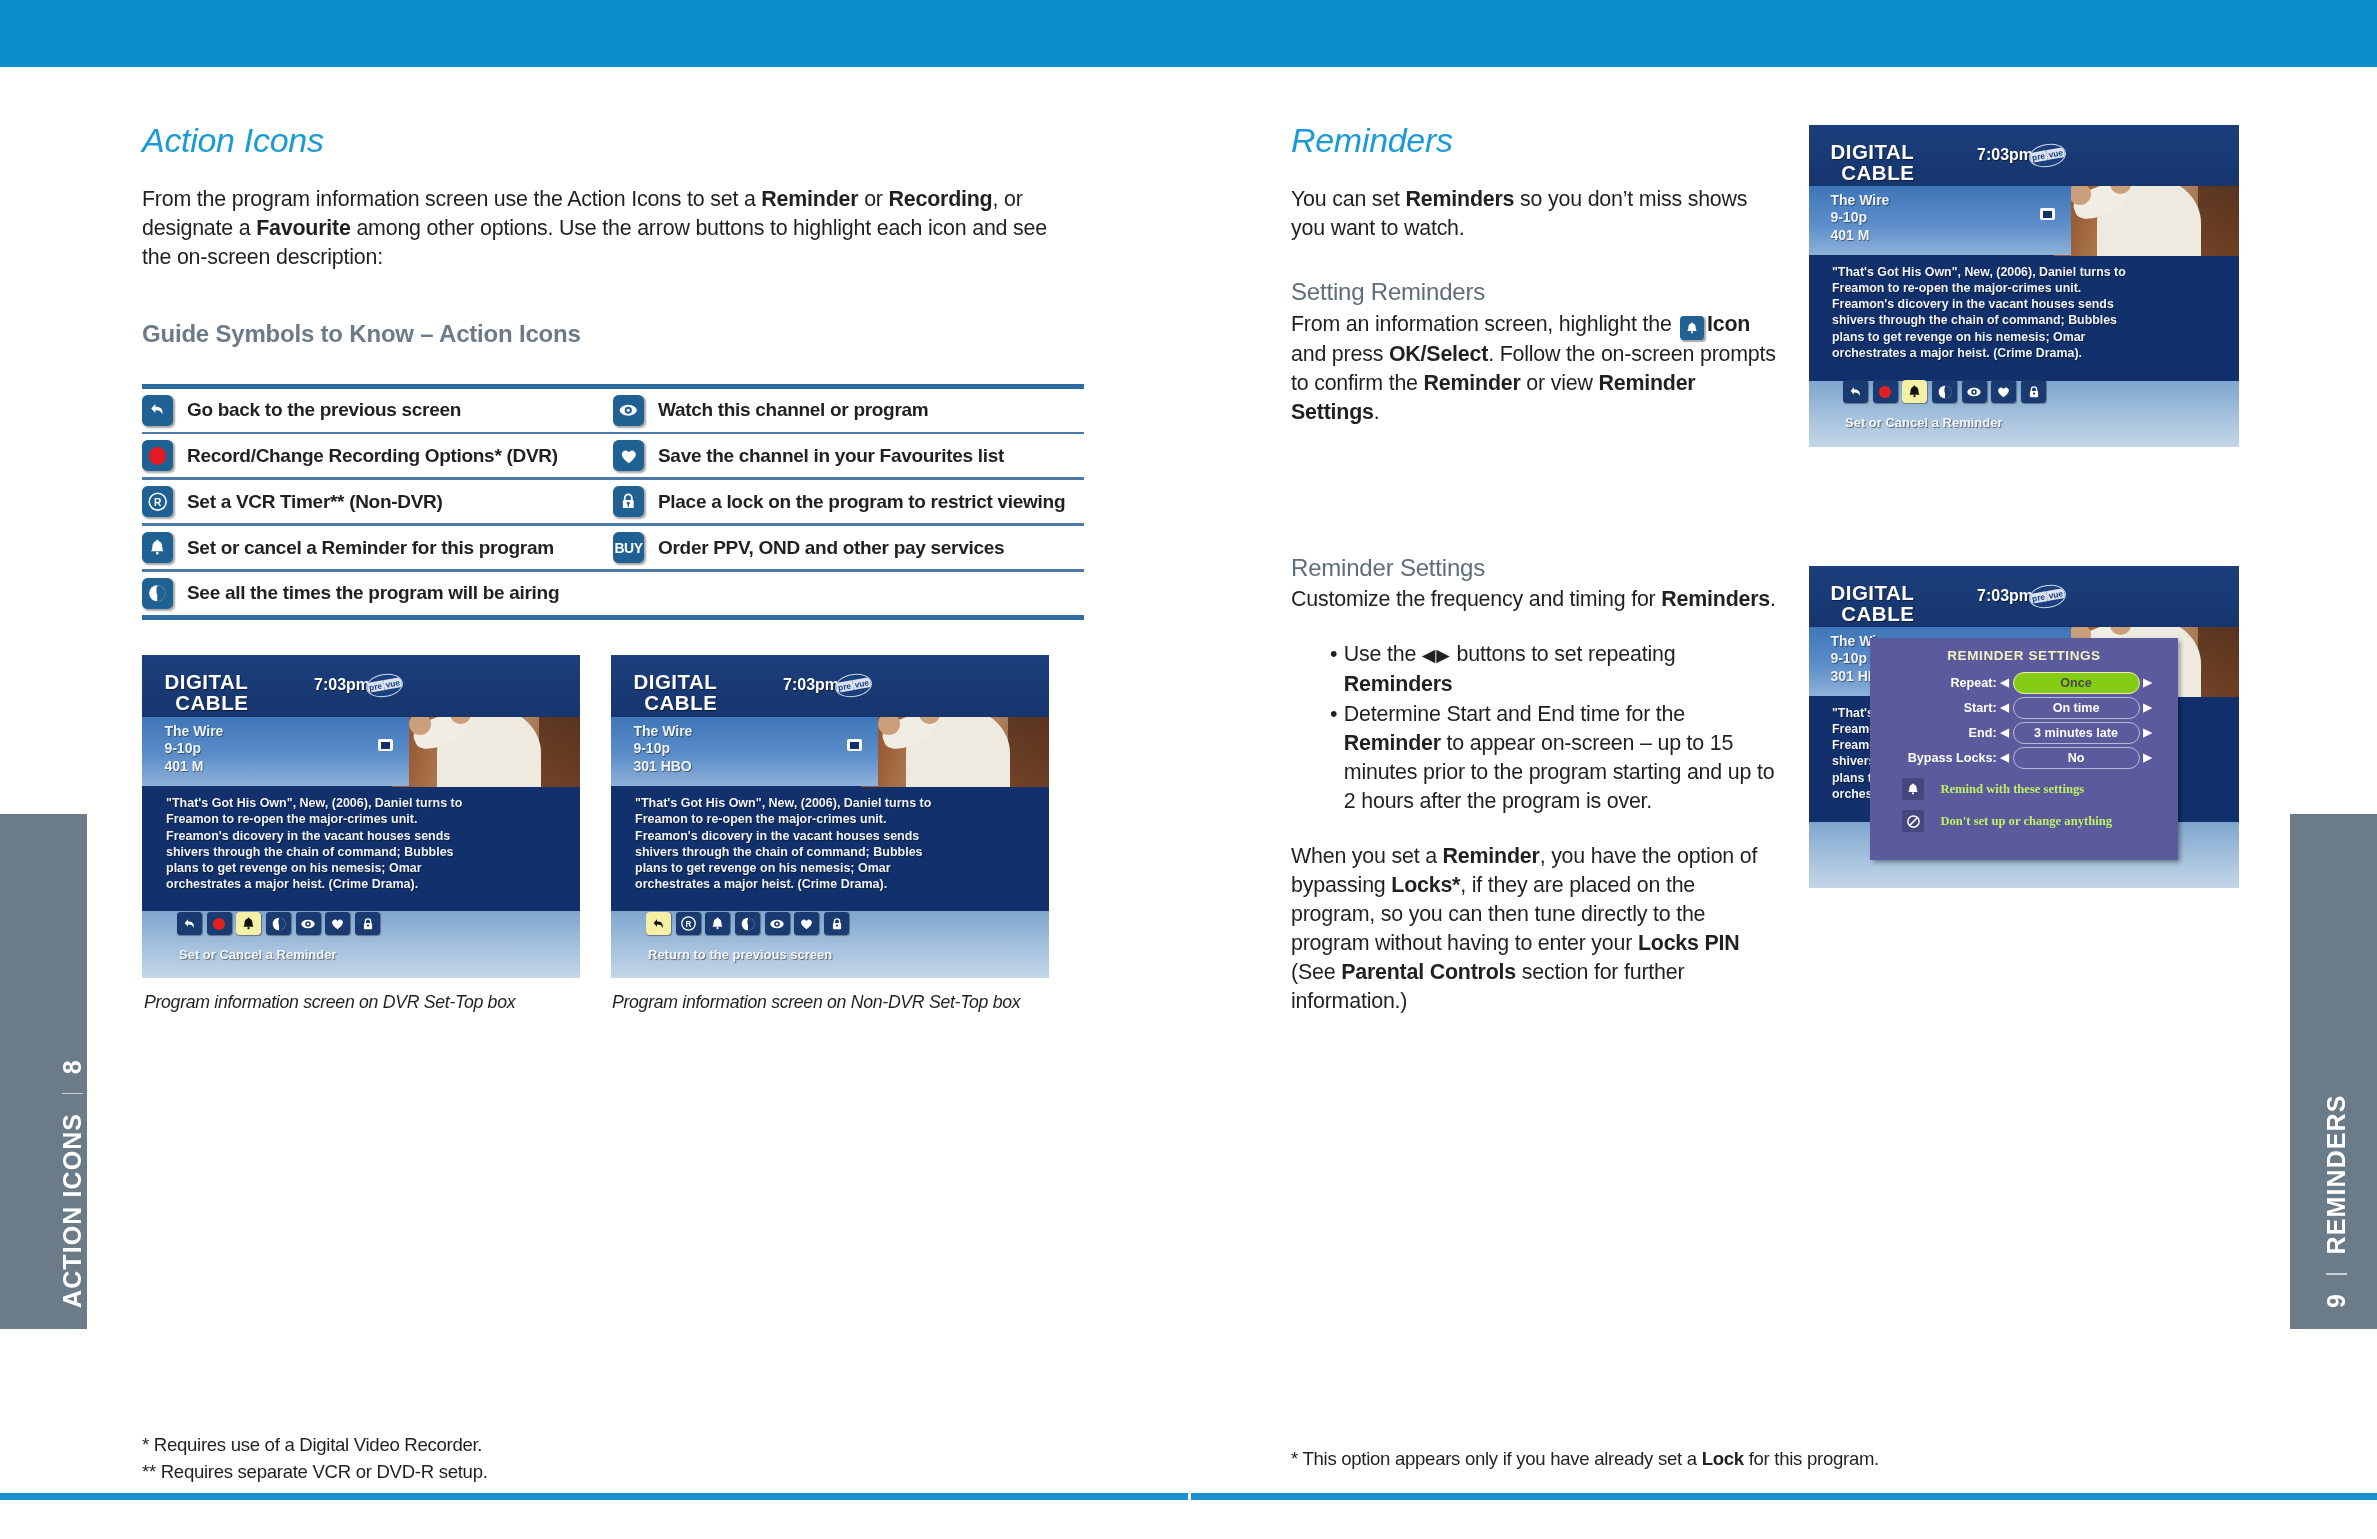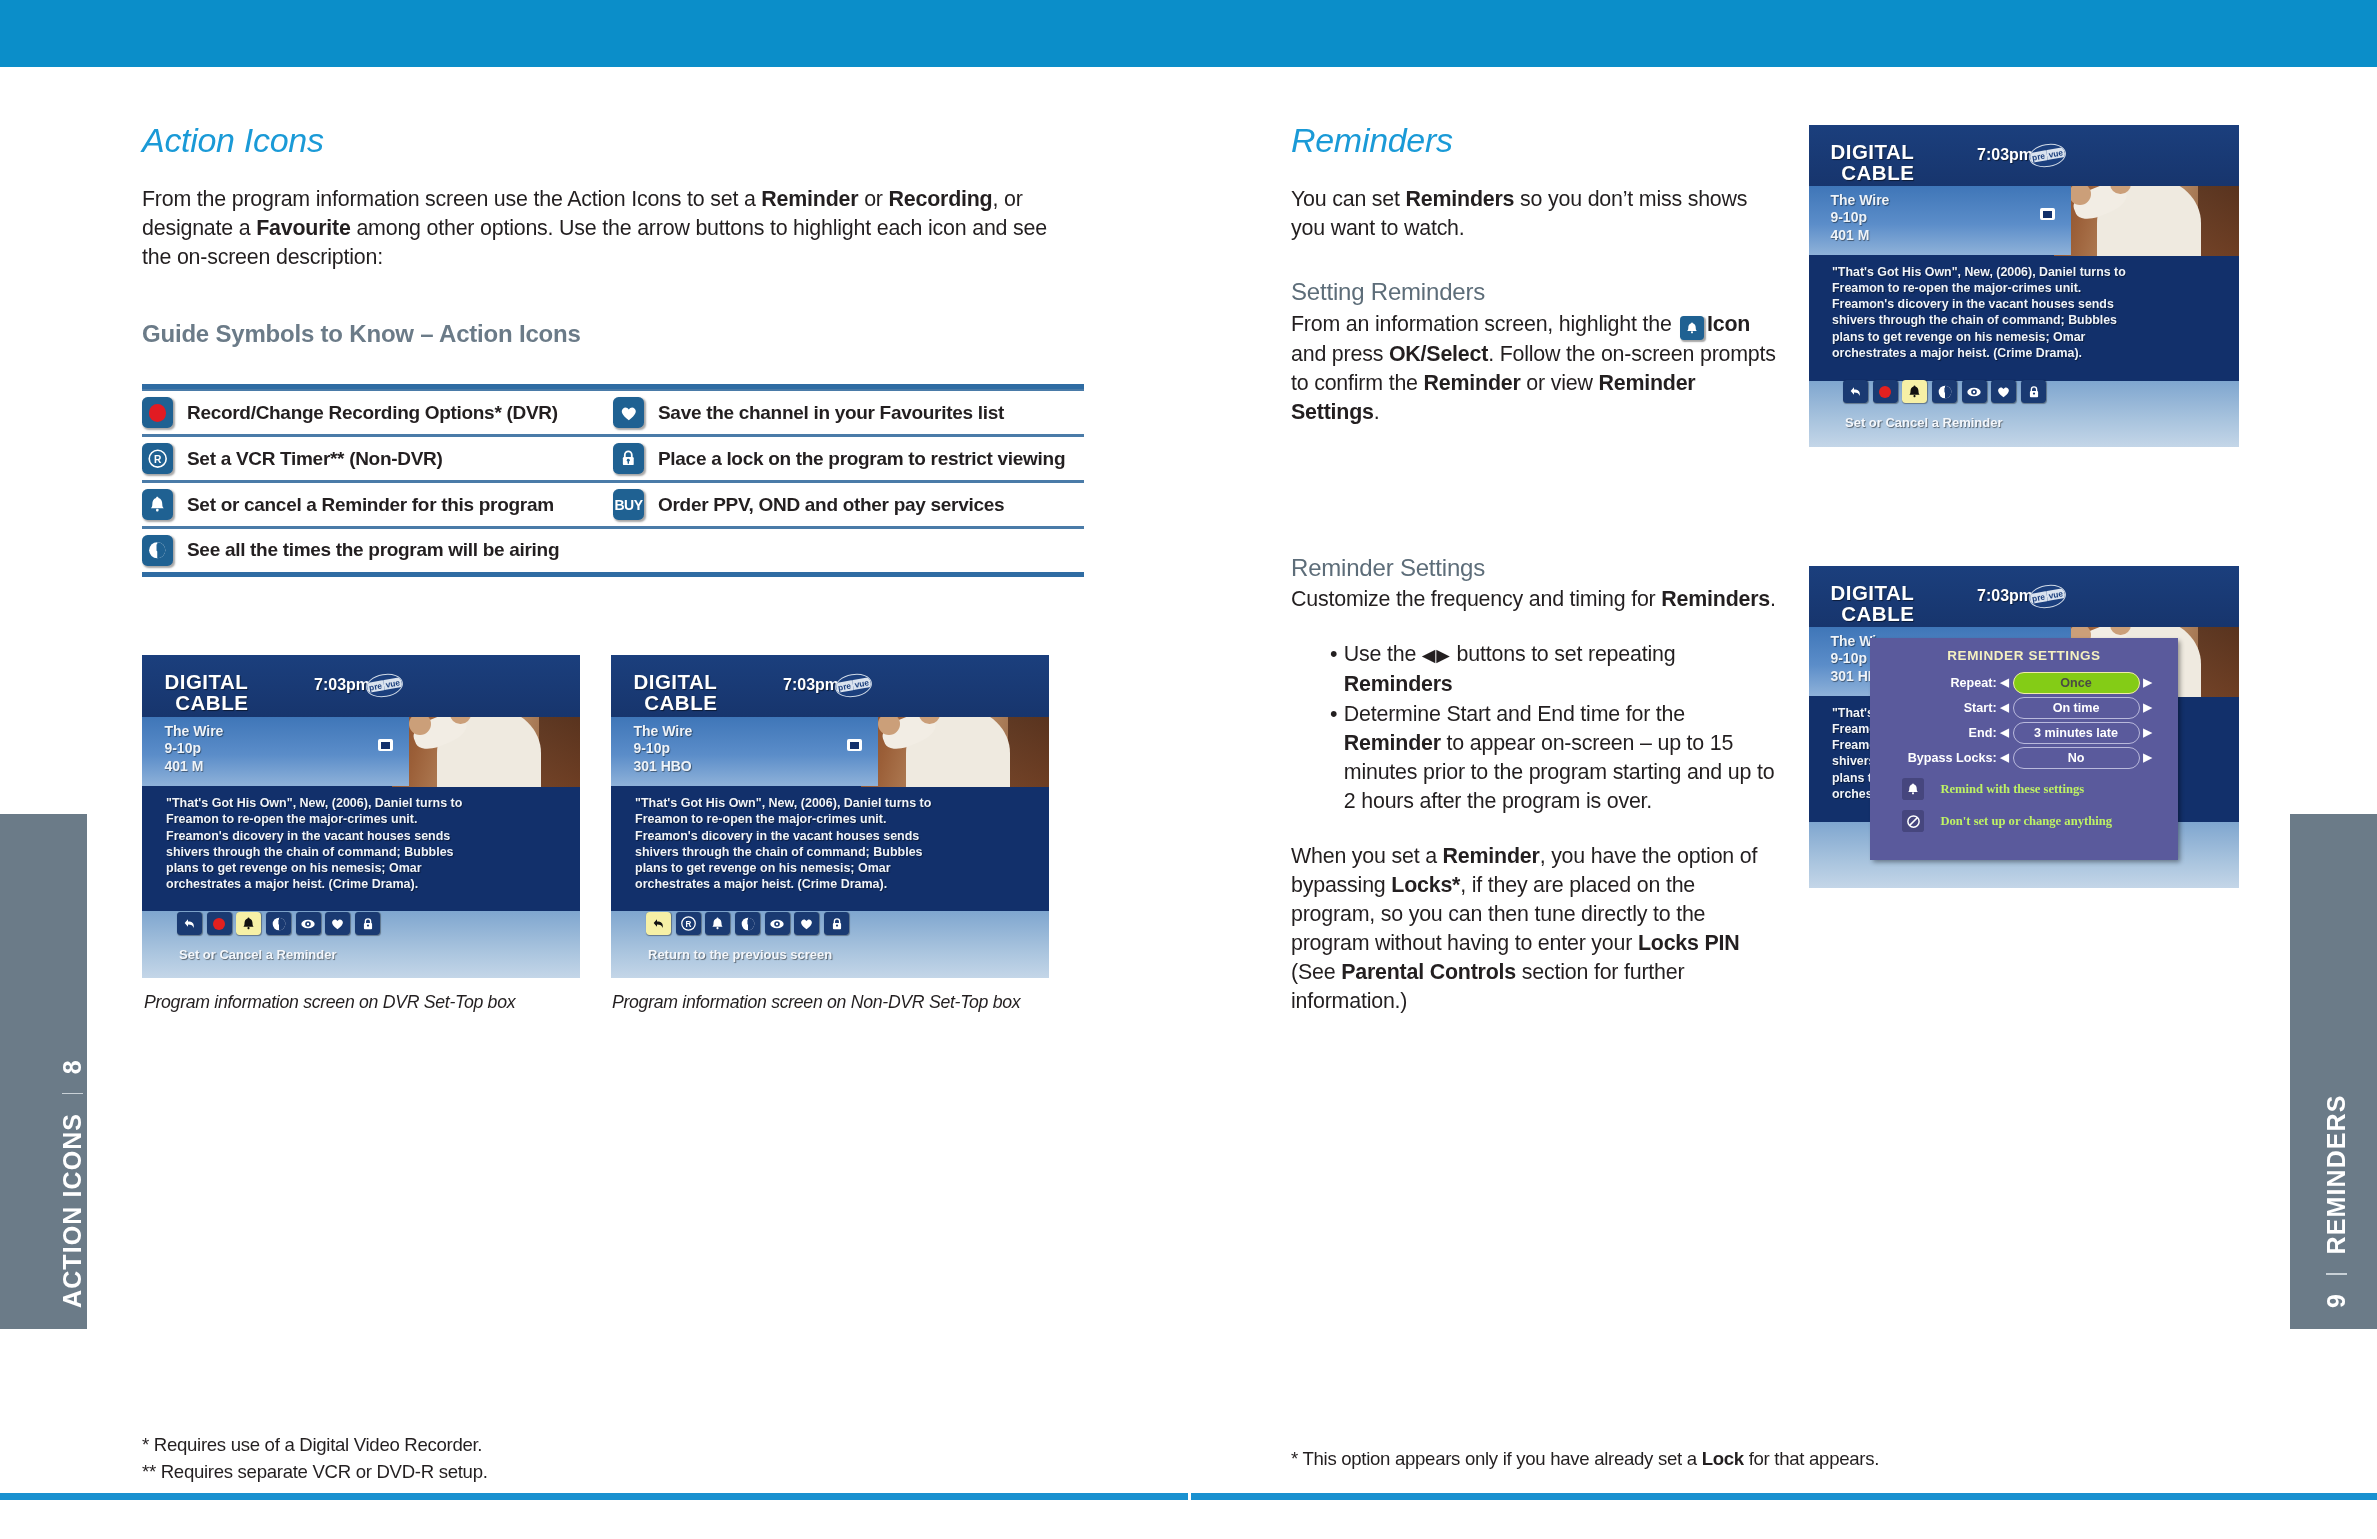--- a/index.html
+++ b/index.html
@@ -139,20 +139,40 @@
   <div class="h1">Action Icons</div>
   <div class="body" style="margin-top:25px;width:932px;">
     <span>From the program information screen use the Action Icons to set a </span><b>Reminder</b><span> or </span><b>Recording</b><span>, or designate a </span><b>Favourite</b><span> among other options.  Use the arrow buttons to highlight each icon and see the on-screen description:</span>
   </div>
   <div class="h2" style="margin-top:48px;">Guide Symbols to Know – Action Icons</div>
 </div>
 
 <div class="sym-table">
   <div class="sym-rule"></div>
 
+  <div class="sym-row">
+    <div class="sym-cell">
+      <div class="tile">
+        <svg width="19.6" height="19.6" viewBox="0 0 24 24">
+            <path d="M9 5 L4 10.5 L9 16 L9 12.6 C14 12.6 16.5 14.2 17.6 18 C18.6 11 15.4 8.4 9 8.4 Z" fill="#fff"></path>
+          </svg>
+      </div>
+      <div class="lbl">Go back to the previous screen</div>
+    </div>
+    <div class="sym-cell">
+      <div class="tile">
+        <svg width="20.5" height="20.5" viewBox="0 0 24 24">
+            <ellipse cx="12" cy="12" rx="10" ry="6.4" fill="#fff"></ellipse>
+            <circle cx="12" cy="12" r="4.2" fill="#1f6192"></circle>
+            <circle cx="12" cy="12" r="1.8" fill="#fff"></circle>
+          </svg>
+      </div>
+      <div class="lbl">Watch this channel or program</div>
+    </div>
+  </div>
   <div class="sym-rule thin"></div>
 
   <div class="sym-row">
     <div class="sym-cell">
       <div class="tile">
           <div class="dot-red"></div>
         </div>
       <div class="lbl">Record/Change Recording Options* (DVR)</div>
     </div>
     <div class="sym-cell">
@@ -419,21 +439,21 @@
       <span><span>Determine Start and End time for the </span><b>Reminder</b><span> to appear on-screen – up to 15 minutes prior to the program starting and up to 2 hours after the program is over.</span></span>
     </div>
   </div>
 
   <div class="body" style="margin-top:26px;">
     <span>When you set a </span><b>Reminder</b><span>, you have the option of bypassing </span><b>Locks*</b><span>, if they are placed on the program, so you can then tune directly to the program without having to enter your </span><b>Locks PIN</b><span> (See </span><b>Parental Controls</b><span> section for further information.)</span>
   </div>
 </div>
 
 <div class="footnote" style="position:absolute;left:1291px;top:1445px;">
-  <span>* This option appears only if you have already set a </span><b>Lock</b><span> for that appears.</span>
+  <span>* This option appears only if you have already set a </span><b>Lock</b><span> for this program.</span>
 </div>
 
 <div class="tv" id="tv-rem-top" style="left:1809px;top:125px;width:430px;height:322px;">
   <div class="tv-photo" style="width:185px;height:131px;">
     <div class="ph-wall"></div>
       <div class="ph-dark"></div>
     <div class="ph-body" style="left:43px;top:54px;width:104px;height:98px;"></div>
     <div class="ph-hair" style="left:71px;top:9.3px;width:47px;height:32px;"></div>
     <div class="ph-head" style="left:75px;top:15px;width:39px;height:45px;"></div>
     <div class="ph-arm" style="left:18.6px;top:62px;width:54px;height:28px;transform:rotate(-22deg);"></div>

